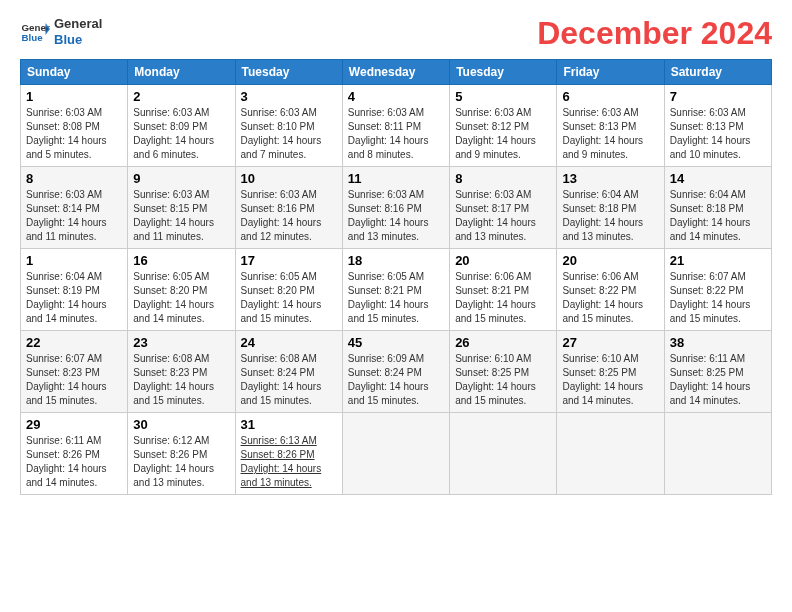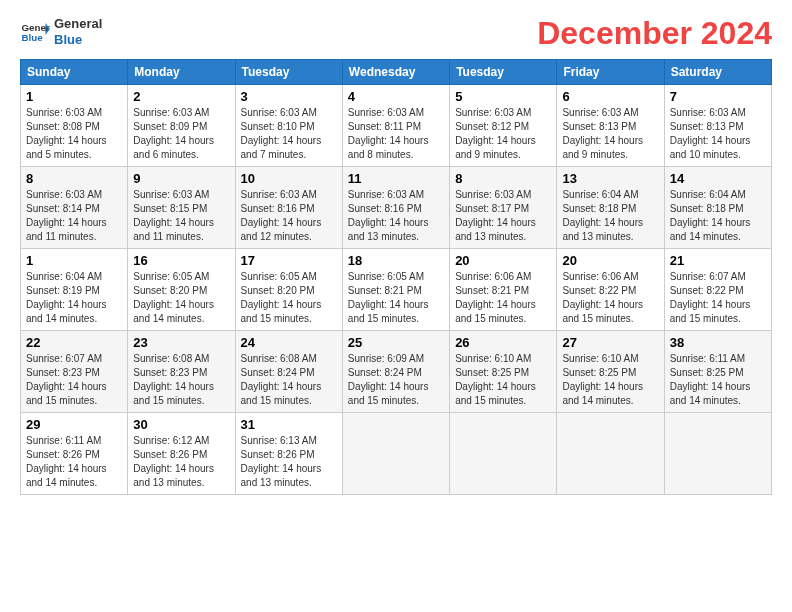--- a/index.html
+++ b/index.html
@@ -290,21 +290,21 @@
 and 15 minutes.</div>
           </td>
           <td>
             <span class="day-num">24</span>
             <div class="day-info" style="white-space: pre-line;">Sunrise: 6:08 AM
 Sunset: 8:24 PM
 Daylight: 14 hours
 and 15 minutes.</div>
           </td>
           <td>
-            <span class="day-num">25</span>
+            <span class="day-num">45</span>
             <div class="day-info" style="white-space: pre-line;">Sunrise: 6:09 AM
 Sunset: 8:24 PM
 Daylight: 14 hours
 and 15 minutes.</div>
           </td>
           <td>
             <span class="day-num">26</span>
             <div class="day-info" style="white-space: pre-line;">Sunrise: 6:10 AM
 Sunset: 8:25 PM
 Daylight: 14 hours
@@ -335,21 +335,21 @@
           </td>
           <td>
             <span class="day-num">30</span>
             <div class="day-info" style="white-space: pre-line;">Sunrise: 6:12 AM
 Sunset: 8:26 PM
 Daylight: 14 hours
 and 13 minutes.</div>
           </td>
           <td>
             <span class="day-num">31</span>
-            <div class="day-info" style="white-space: pre-line;">Sunrise: 6:13 AM
+            <div class="day-info" style="white-space: pre-line; text-decoration: underline;">Sunrise: 6:13 AM
 Sunset: 8:26 PM
 Daylight: 14 hours
 and 13 minutes.</div>
           </td>
           <td class="empty-cell"></td>
           <td class="empty-cell"></td>
           <td class="empty-cell"></td>
           <td class="empty-cell"></td>
         </tr>
       </tbody>

